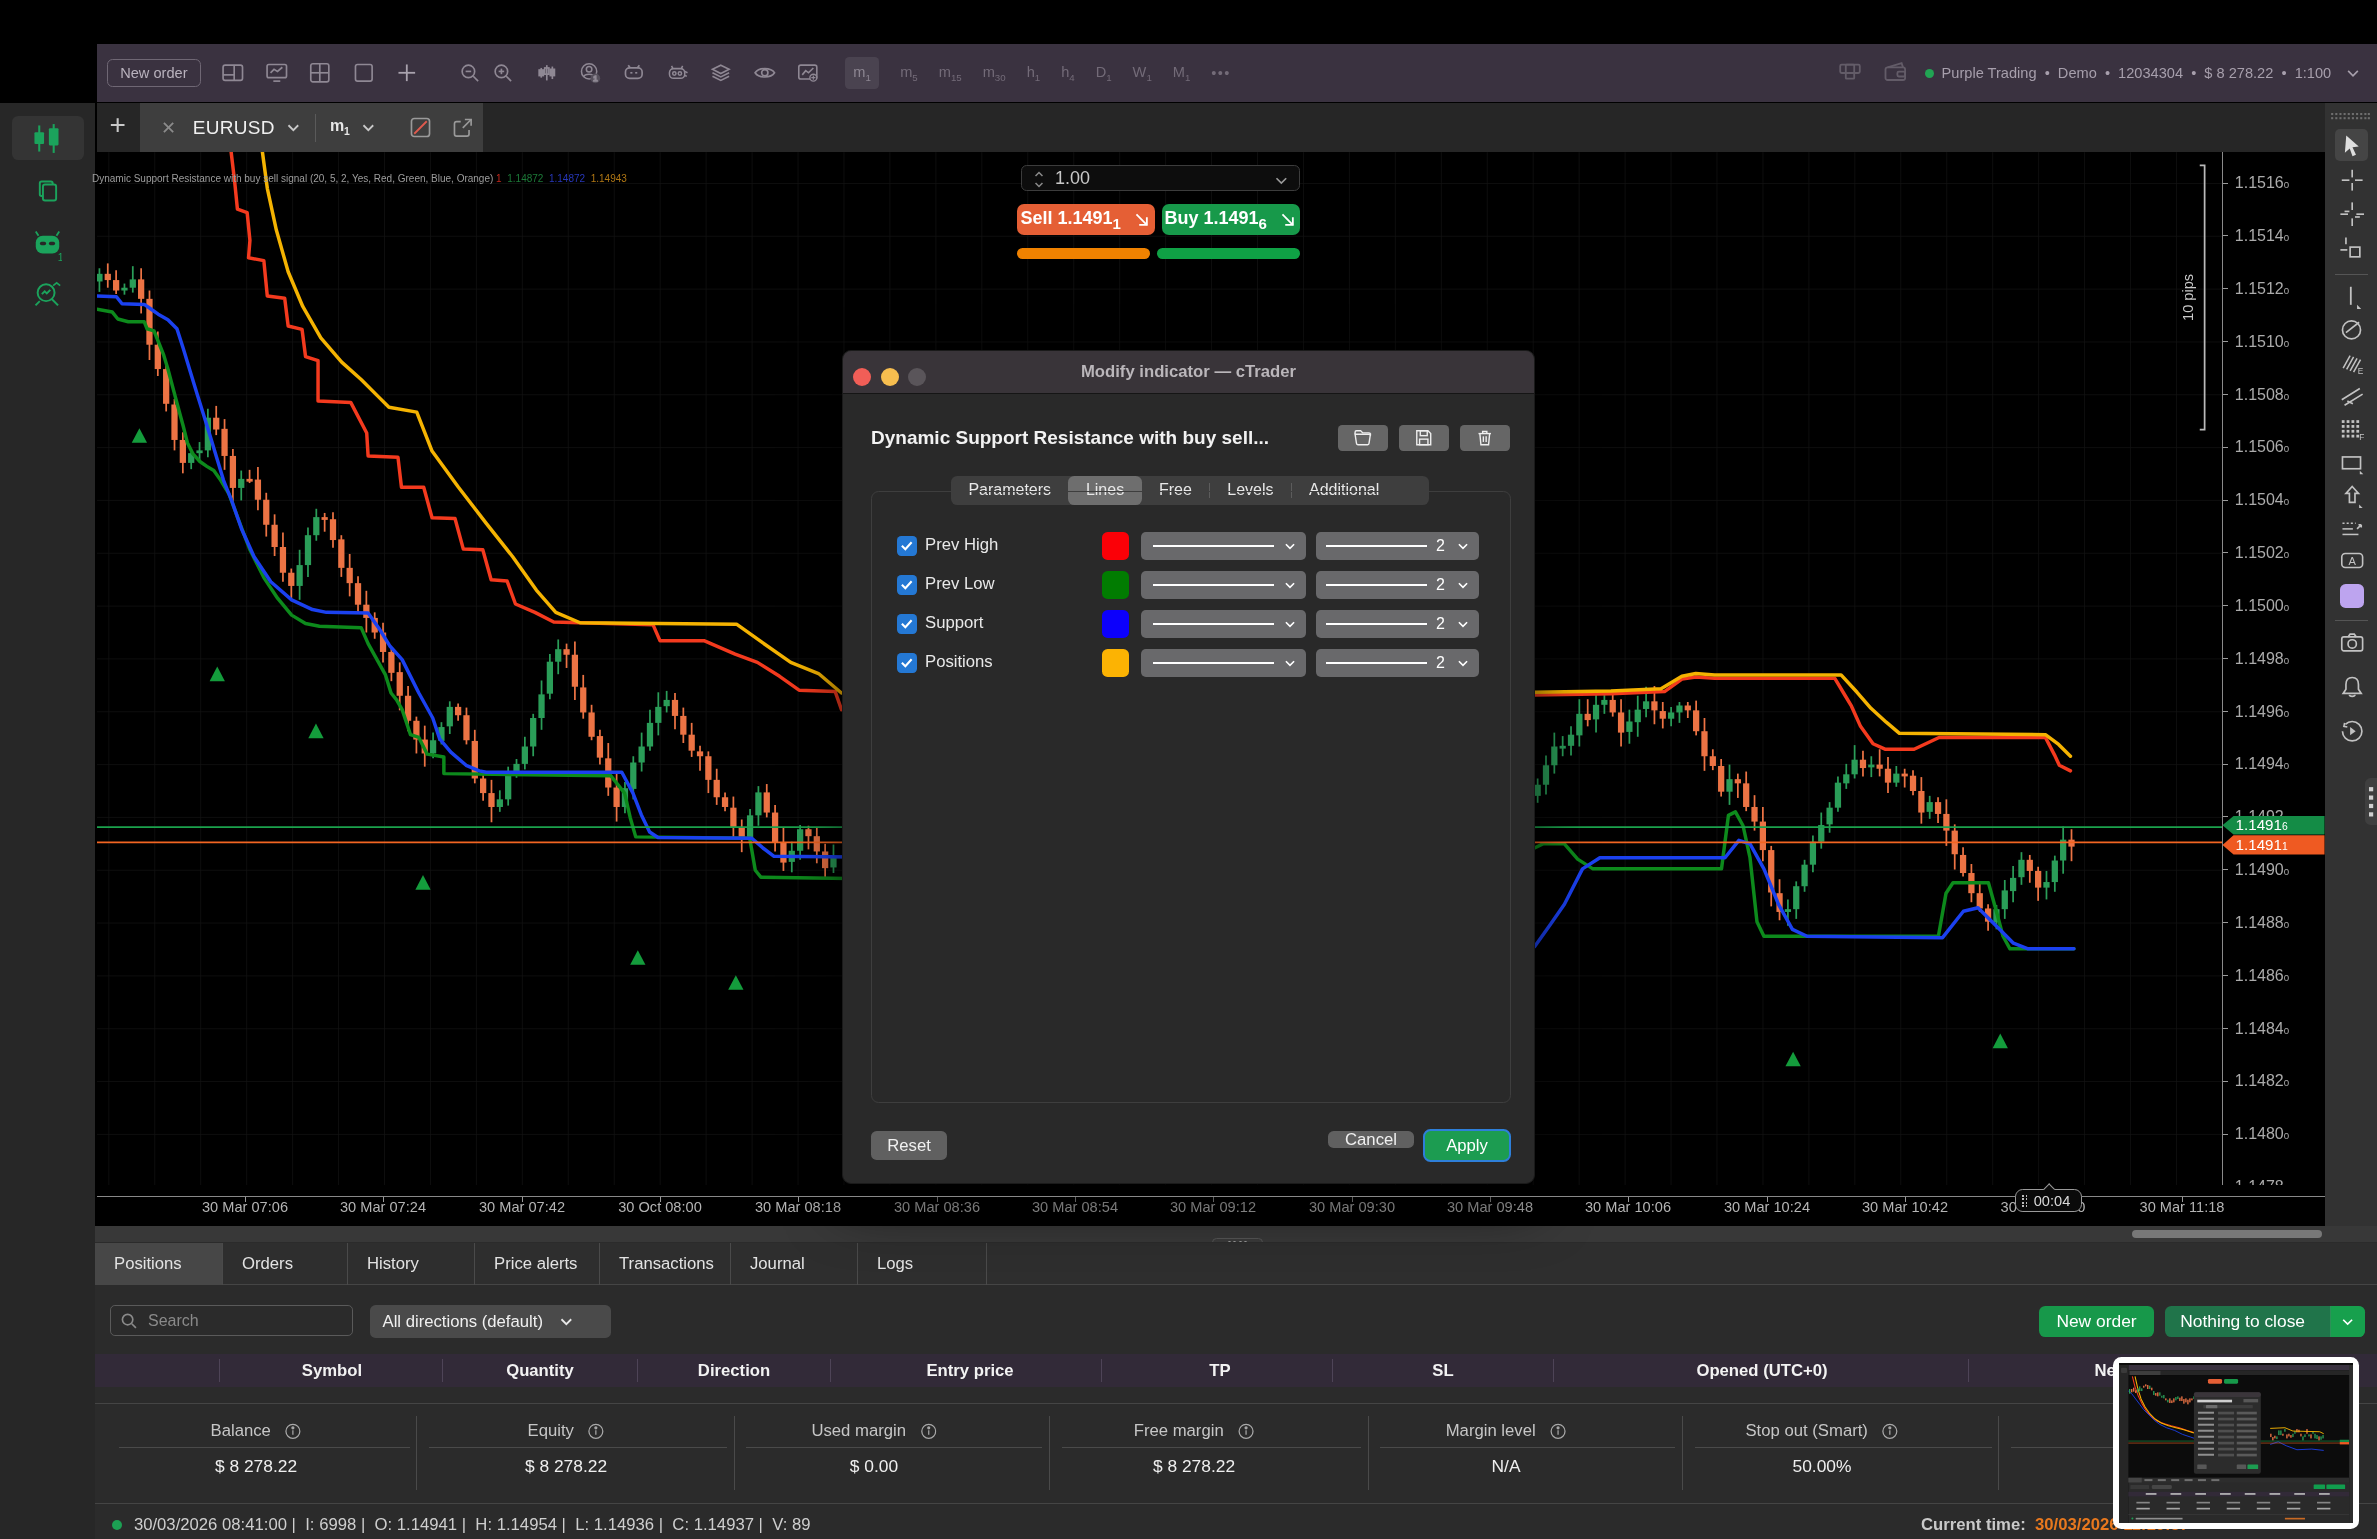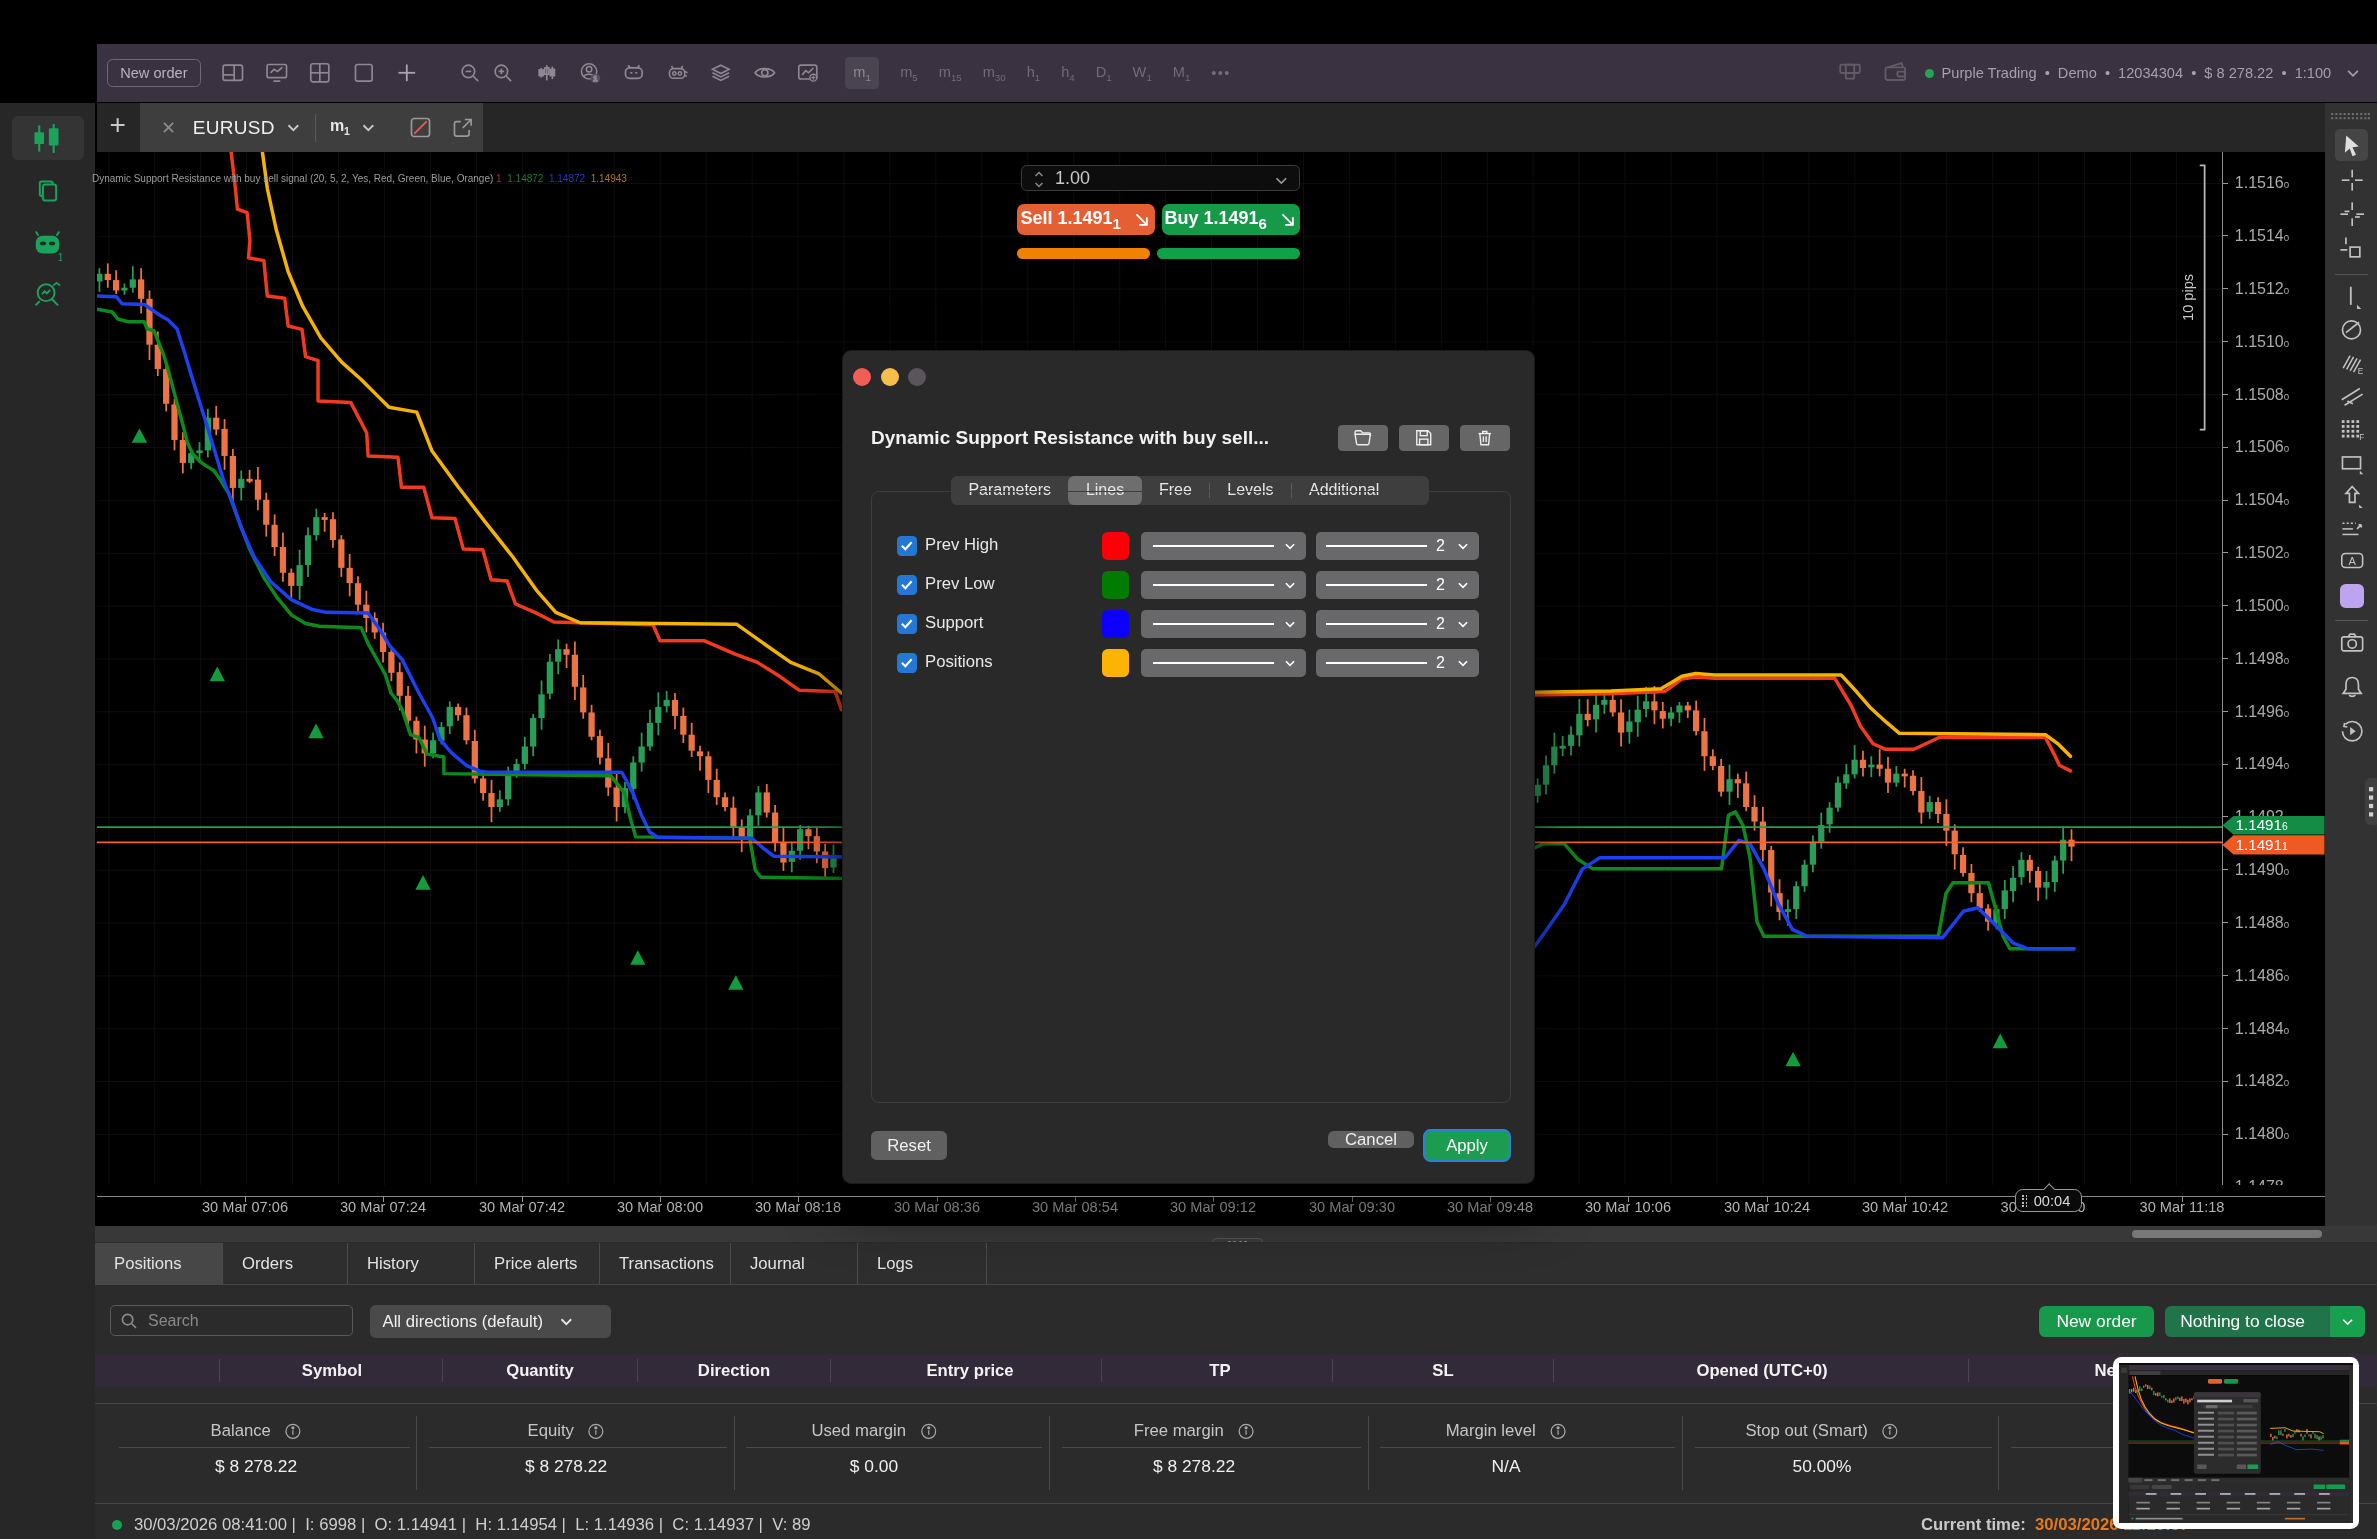--- a/index.html
+++ b/index.html
@@ -858,21 +858,21 @@
     <div style="position:absolute;left:1255px;top:11.8px;width:1px;height:5.6px;background:#999"></div>
     <div style="position:absolute;left:1393px;top:11.8px;width:1px;height:5.6px;background:#999"></div>
     <div style="position:absolute;left:1531px;top:11.8px;width:1px;height:5.6px;background:#999"></div>
     <div style="position:absolute;left:1670px;top:11.8px;width:1px;height:5.6px;background:#999"></div>
     <div style="position:absolute;left:1808px;top:11.8px;width:1px;height:5.6px;background:#999"></div>
     <div style="position:absolute;left:1946px;top:11.8px;width:1px;height:5.6px;background:#999"></div>
     <div style="position:absolute;left:2085px;top:11.8px;width:1px;height:5.6px;background:#999"></div>
     <div class="tlabel" style="left:148px">30 Mar 07:06</div>
     <div class="tlabel" style="left:286px">30 Mar 07:24</div>
     <div class="tlabel" style="left:425px">30 Mar 07:42</div>
-    <div class="tlabel" style="left:563px">30 Mar 08:00</div>
+    <div class="tlabel" style="left:563px">30 Oct 08:00</div>
     <div class="tlabel" style="left:701px">30 Mar 08:18</div>
     <div class="tlabel" style="left:840px">30 Mar 08:36</div>
     <div class="tlabel" style="left:978px">30 Mar 08:54</div>
     <div class="tlabel" style="left:1116px">30 Mar 09:12</div>
     <div class="tlabel" style="left:1255px">30 Mar 09:30</div>
     <div class="tlabel" style="left:1393px">30 Mar 09:48</div>
     <div class="tlabel" style="left:1531px">30 Mar 10:06</div>
     <div class="tlabel" style="left:1670px">30 Mar 10:24</div>
     <div class="tlabel" style="left:1808px">30 Mar 10:42</div>
     <div class="tlabel" style="left:1946px">30 Mar 11:00</div>
@@ -1035,20 +1035,21 @@
       <i style="left:0;top:3.5px"></i>
       <i style="left:3.5px;top:3.5px"></i>
       <i style="left:0;top:7px"></i>
       <i style="left:3.5px;top:7px"></i>
       <i style="left:0;top:10.4px"></i>
       <i style="left:3.5px;top:10.4px"></i>
     </div>
     <span style="margin-left:7px">00:04</span>
   </div>
 <div id="modal" class="abs">
+<div id="mtitle">Modify indicator — cTrader</div>
 <div class="traffic" style="left:9.7px;background:#f15e57"></div>
 <div class="traffic" style="left:38px;background:#f7be4f"></div>
 <div class="traffic" style="left:65px;background:#5a555a"></div>
 <div id="mheader">Dynamic Support Resistance with buy sell...</div>
 <div class="mbtn" style="left:495px">
       <svg width="19.5" height="19.5" viewBox="0 0 28 28" fill="none" stroke="#eee" stroke-width="2">
         <path d="M3 9 V6 a2 2 0 0 1 2 -2 h6 l3 3 h9 a2 2 0 0 1 2 2 v2"></path>
         <path d="M3 9 h22 l-2 13 a2 2 0 0 1 -2 2 H7 a2 2 0 0 1 -2 -2 Z"></path>
       </svg>
     </div>

